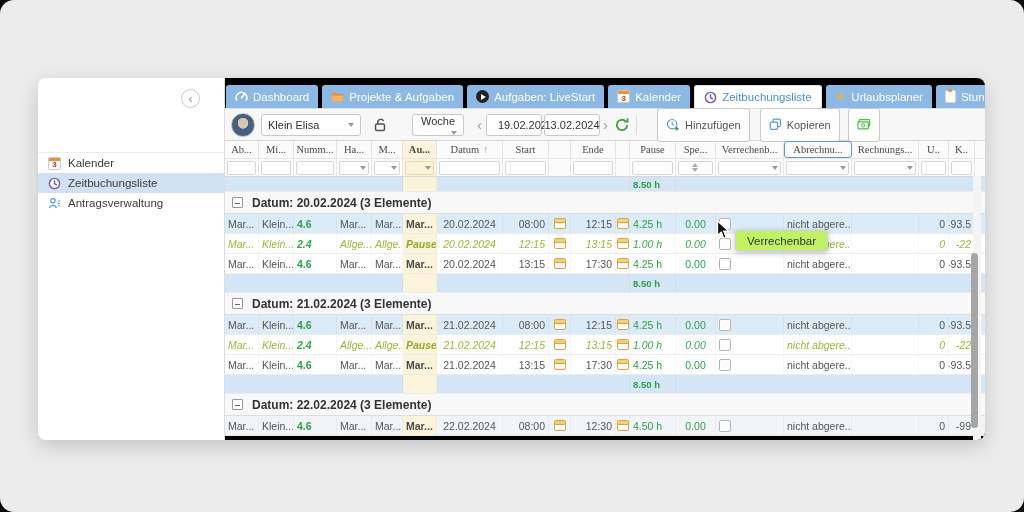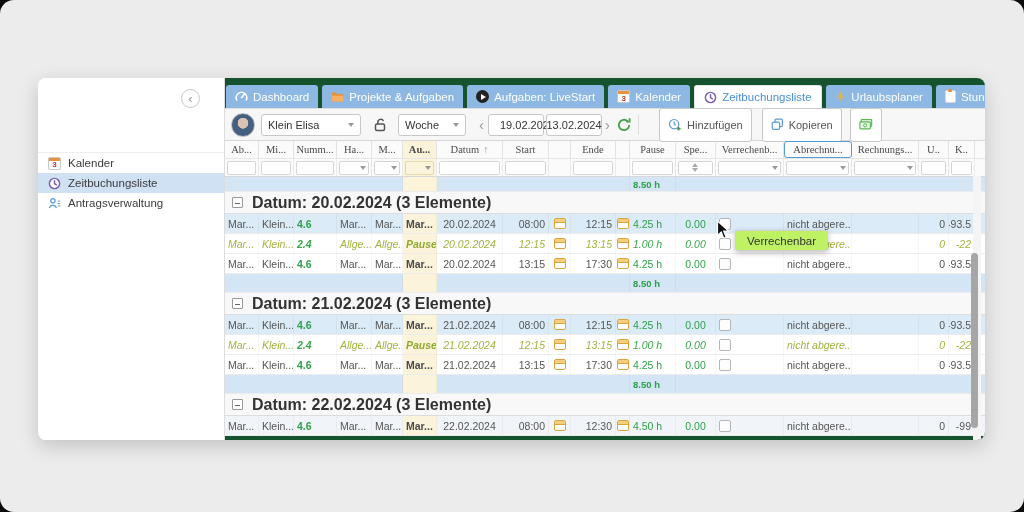--- a/index.html
+++ b/index.html
@@ -16,21 +16,21 @@
   .sb-header { position:absolute; left:0; top:40px; width:100%; height:30px; display:flex; align-items:center; padding:0 10px; }
   .sb-title { color:#4a90d9; font-size:13px; font-weight:700; margin-left:8px; flex:1; }
   .help-btn { width:17px; height:17px; border:1px solid #c9c9c9; border-radius:50%; color:#9a9a9a;
               font-size:11px; line-height:15px; text-align:center; cursor:pointer; }
   .sb-items { position:absolute; left:0; top:74px; width:100%; border-top:1px solid #eee; }
   .sb-item { display:flex; align-items:center; height:20px; padding:0 10px; font-size:11.5px; color:#3c3c3c; cursor:pointer; }
   .sb-item.selected { background:#cfe1f3; }
   .sb-item .lbl { margin-left:7px; }
 
   
-  .content { position:absolute; left:187px; top:0; right:0; height:100%; background:#14532d; overflow:hidden; }
+  .content { position:absolute; left:187px; top:0; right:0; height:100%; background:#000000; overflow:hidden; }
 
   .tabbar { display:flex; gap:4px; padding:7px 0 0 1px; height:30px; white-space:nowrap; }
   .tab { display:flex; align-items:center; gap:5px; height:23px; padding:0 9px; background:#8cb8e3;
          color:#fff; font-size:11.5px; border-radius:3px 3px 0 0; cursor:pointer; flex:none; }
   .tab.active { background:#fff; color:#4a90d9; border:1px solid #e4e4e4; border-bottom:none; }
 
   .toolbar { display:flex; align-items:center; height:33px; background:#f7f7f7;
              border-top:1px solid #e0e0e0; border-bottom:1px solid #d6d6d6; padding-left:3px; }
   .avatar { width:24px; height:24px; border-radius:50%; flex:none; border:1px solid #bbb;
             background: radial-gradient(circle at 50% 42%, #d9c3b2 0 31%, #44607e 33%); }
@@ -72,21 +72,21 @@
   .row.partial { background:#d4e5f5; height:15px; }
   .cell { padding:0 3px; white-space:nowrap; overflow:hidden; flex:none; height:100%;
           display:flex; align-items:center; border-right:1px solid rgba(0,0,0,.035); }
   .ta-r { justify-content:flex-end; } .ta-c { justify-content:center; }
   .green { color:#2da04a; } .bold { font-weight:700; }
   .row .c-au { font-weight:700; color:#4a4a4a; }
   .row.pause .cell { color:#a4b23e; font-style:italic; }
   .row.pause .green { color:#3aa64e; }
   .row.pause .c-au { color:#8fa92f; }
   .grow { display:flex; align-items:center; height:22px; background:#f8f8f8; border-bottom:1px solid #ddd;
-          font-size:16px; font-weight:600; color:#333; padding-left:7px; gap:9px; cursor:pointer; }
+          font-size:12px; font-weight:600; color:#333; padding-left:7px; gap:9px; cursor:pointer; }
   .gh-toggle { width:11px; height:11px; border:1px solid #999; border-radius:1px; background:#fff; position:relative; flex:none; }
   .gh-toggle::after { content:""; position:absolute; left:2px; right:2px; top:4.5px; height:1px; background:#666; }
 
   .cal { width:12px; height:11px; background:#fff; border:1px solid #dba43c; border-radius:2px; position:relative; cursor:pointer; flex:none; }
   .cal::before { content:""; position:absolute; left:0; right:0; top:0; height:3px; background:#f3cf7e; border-bottom:1px solid #dba43c; }
   .chk { width:12px; height:12px; background:#fdfdfd; border:1px solid #b5b5b5; border-radius:2px; cursor:pointer; flex:none; }
 
   .scroll-track { position:absolute; top:98px; bottom:0; width:8px; right:4px; background:#f4f4f4; }
   .scroll-thumb { position:absolute; left:933px; top:175px; width:7px; height:175px; background:#a6a6a6; border-radius:4px; cursor:pointer; }
 
@@ -189,21 +189,21 @@
       <div class="toolbar">
         <div class="avatar" style="margin-left:3px;"></div>
         <div class="ctrl" style="width:100px; margin-left:6px;">
           <span>Klein Elisa</span>
           <i class="chev"></i>
         </div>
         <svg style="margin-left:11px; flex:none; cursor:pointer;" viewBox="0 0 16 16" width="16" height="16">
           <rect x="3.5" y="7" width="9" height="6.5" rx="1.5" fill="none" stroke="#555" stroke-width="1.5"></rect>
           <path d="M5.8 7 V5.2 a3 3 0 0 1 5.7 -1.2" fill="none" stroke="#555" stroke-width="1.5"></path>
         </svg>
-        <div class="ctrl" style="width:68px; margin-left:10px;">
+        <div class="ctrl" style="width:52px; margin-left:24px;flex-direction:column;">
           <span>Woche</span>
           <i class="chev"></i>
         </div>
         <span class="navarrow" style="margin-left:11px;">‹</span>
         <div class="ctrl" style="width:56px; margin-left:2px; justify-content:center;padding-left:29px;">
           <span>19.02.2024</span>
         </div>
         <div class="ctrl" style="width:56px; margin-left:2px; justify-content:center;">
           <span>13.02.2024</span>
         </div>

